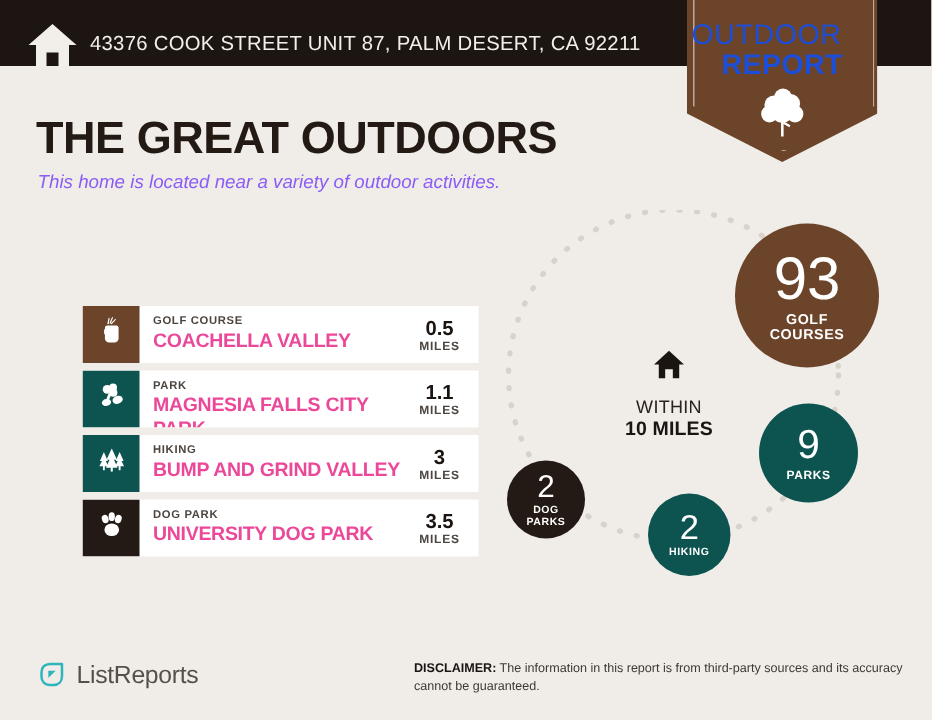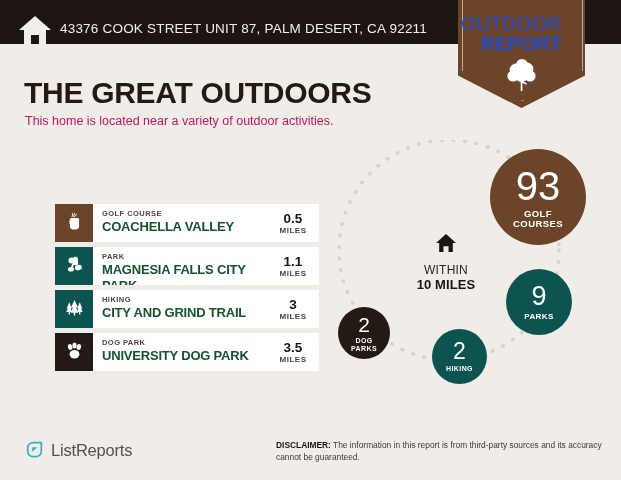--- a/index.html
+++ b/index.html
@@ -51,21 +51,21 @@
     position:absolute;left:504px;top:58px;width:36px;height:36px;z-index:6;
   }
 
   
   .main-title{
     position:absolute;left:24px;top:76px;
     font-size:30px;font-weight:bold;color:#231A14;letter-spacing:-.3px;
   }
   .sub-title{
     position:absolute;left:25px;top:114px;
-    font-size:12.5px;color:#be185d;
+    font-size:12.5px;color:#8b5cf6;font-style:italic;
   }
   .popular-title{
     position:absolute;left:22px;top:158px;
     font-size:29px;font-weight:bold;color:#231A14;letter-spacing:-.2px;
   }
 
   
   .list{position:absolute;left:24px;top:204px;width:264px;margin-left:31px;}
   .row{
     position:relative;height:38px;margin-bottom:5px;
@@ -76,21 +76,21 @@
     display:flex;align-items:center;justify-content:center;
   }
   .row-body{
     flex:1;position:relative;padding-left:9px;padding-top:5px;overflow:hidden;
   }
   .row-cat{
     font-size:7.5px;font-weight:bold;color:#4C4540;letter-spacing:.45px;
     line-height:9px;
   }
   .row-name{
-    font-size:13px;font-weight:bold;color:#14532d;letter-spacing:-.2px;
+    font-size:13px;font-weight:bold;color:#ec4899;letter-spacing:-.2px;
     line-height:16px;margin-top:1px;
   }
   .row-dist{
     width:52px;min-width:52px;text-align:center;padding-top:7px;
   }
   .row-num{font-size:13.5px;font-weight:bold;color:#1B1512;line-height:15px;}
   .row-unit{font-size:8px;font-weight:bold;color:#4C4540;letter-spacing:.5px;}
 
   
   .diagram{position:absolute;left:322px;top:140px;width:299px;height:265px;}
@@ -234,21 +234,21 @@
             <path d="M18 10 L21.4 17 H14.6 Z"></path>
             <rect x="17.3" y="16" width="1.4" height="4"></rect>
             <path d="M12 3.5 L16 12 H8 Z"></path>
             <path d="M12 8 L16.4 18 H7.6 Z"></path>
             <rect x="11.2" y="17" width="1.6" height="4"></rect>
           </svg>
         </span>
       </div>
       <div class="row-body">
         <div class="row-cat">HIKING</div>
-        <div class="row-name">CITY AND GRIND TRAIL</div>
+        <div class="row-name">BUMP AND GRIND VALLEY</div>
       </div>
       <div class="row-dist">
         <div class="row-num">3</div>
         <div class="row-unit">MILES</div>
       </div>
     </div>
 
     <div class="row">
       <div class="row-icon" style="background:#241A15">
         <span>

